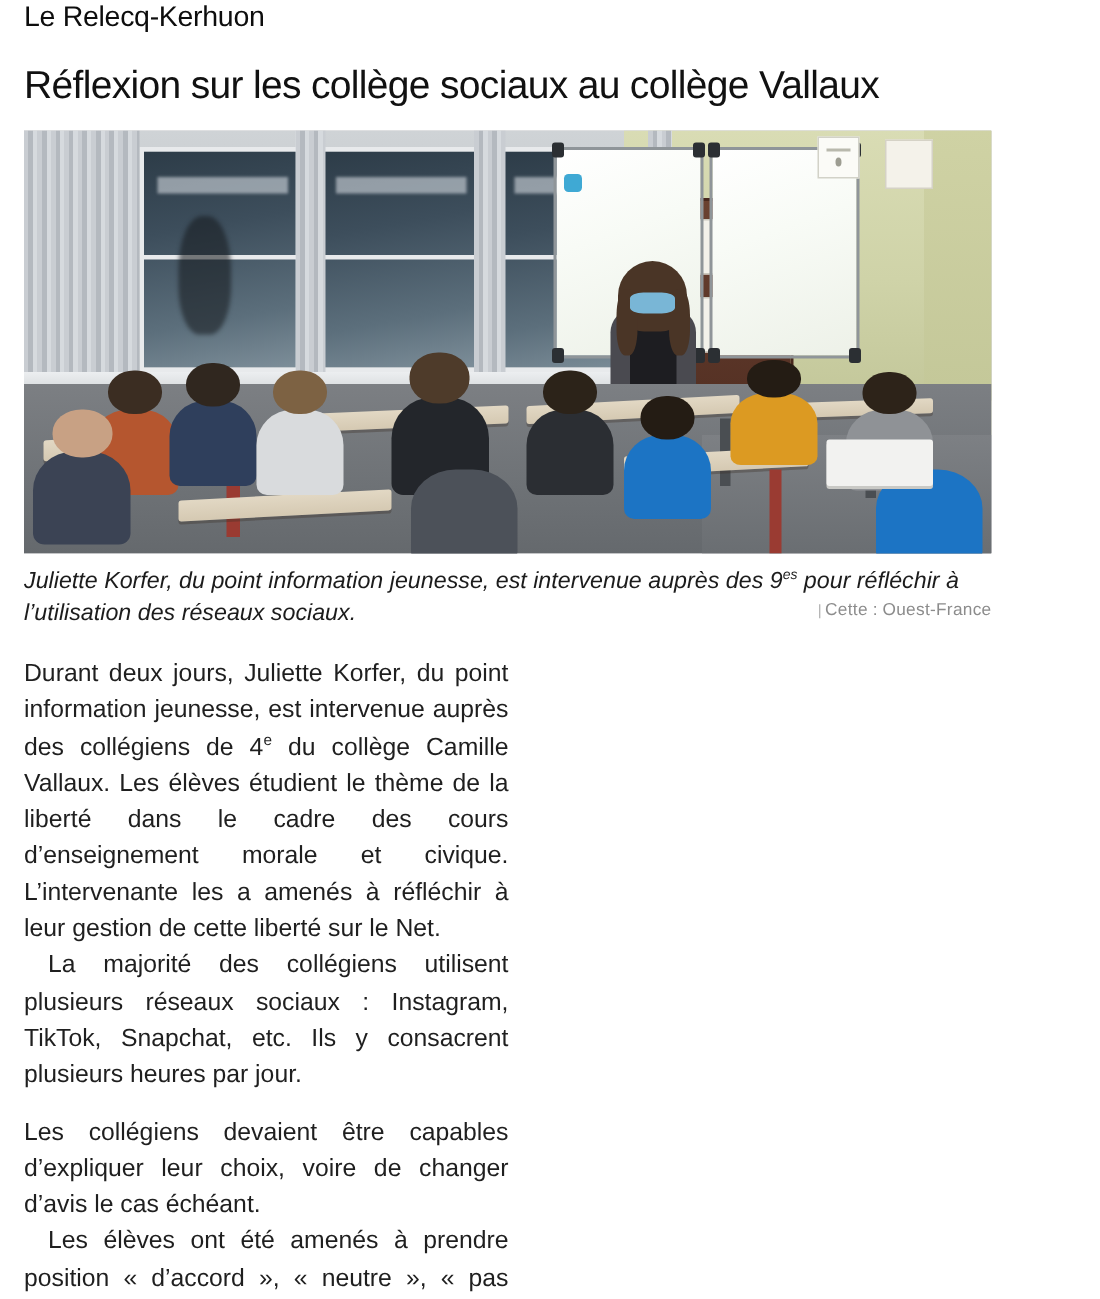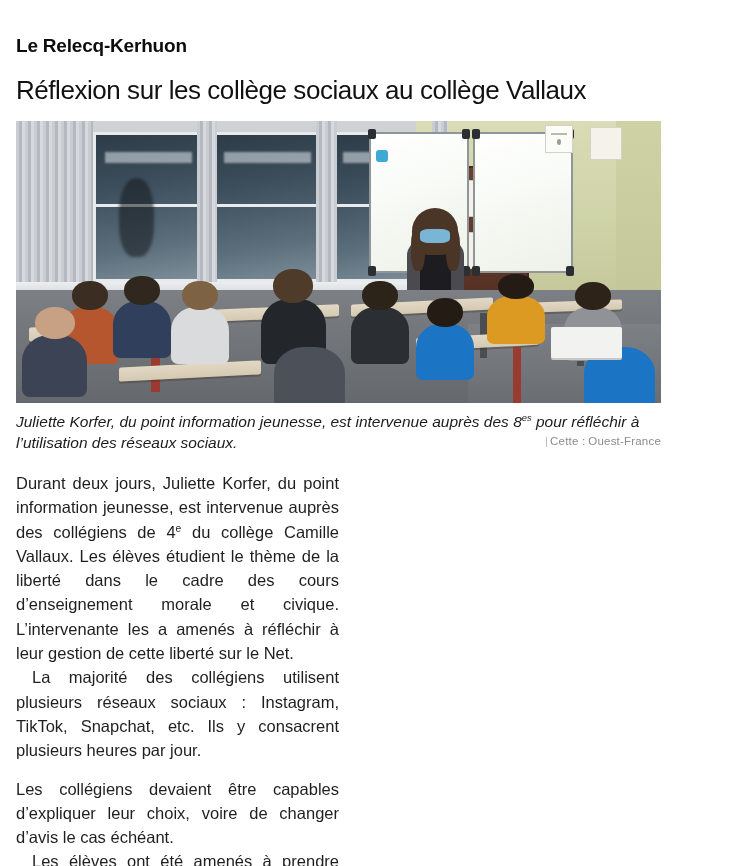--- a/index.html
+++ b/index.html
@@ -20,25 +20,24 @@
     position: relative;
     width: 733px;
     height: 866px;
     box-sizing: border-box;
     padding: 0 16px;
   }
 
   
   .kicker {
     font-size: 19px;
-    font-weight: bold;
+    font-weight: normal;
     letter-spacing: -0.2px;
     color: #0d0d0d;
     margin: 0;
-    padding-top: 34px;
     line-height: 24px;
   }
 
   
   .headline {
     font-size: 26px;
     font-weight: normal;
     color: #111111;
     margin: 0;
     padding-top: 17px;
@@ -470,21 +469,21 @@
         <div class="h" style="background:#c8a184;"></div>
       </div>
       <div class="stu" style="left:40%; top:80%; width:11%; height:22%; background:#4c5159;"></div>
       <div class="stu" style="left:88%; top:80%; width:11%; height:22%; background:#1c74c4;"></div>
 
       <div class="stool"></div>
     </div>
   </figure>
 
   <figcaption class="caption">
-    <span>Juliette Korfer, du point information jeunesse, est intervenue auprès des 8</span><sup>es</sup><span> pour réfléchir à l’utilisation des réseaux sociaux.</span>
+    <span>Juliette Korfer, du point information jeunesse, est intervenue auprès des 9</span><sup>es</sup><span> pour réfléchir à l’utilisation des réseaux sociaux.</span>
     <span class="credit">
       <span class="bar-pipe">|</span><span class="sc">Cette :</span> <span class="sc">Ouest-France</span>
     </span>
   </figcaption>
 
   <div class="columns">
 
     <div class="col">
       <p><span>Durant deux jours, Juliette Korfer, du point information jeunesse, est intervenue auprès des collégiens de 4</span><sup>e</sup><span> du collège Camille Vallaux. Les élèves étudient le thème de la liberté dans le cadre des cours d’enseignement morale et civique. L’intervenante les a amenés à réfléchir à leur gestion de cette liberté sur le Net.</span></p>
       <p>La majorité des collégiens utilisent plusieurs réseaux sociaux : Instagram, TikTok, Snapchat, etc. Ils y consacrent plusieurs heures par jour.</p>

